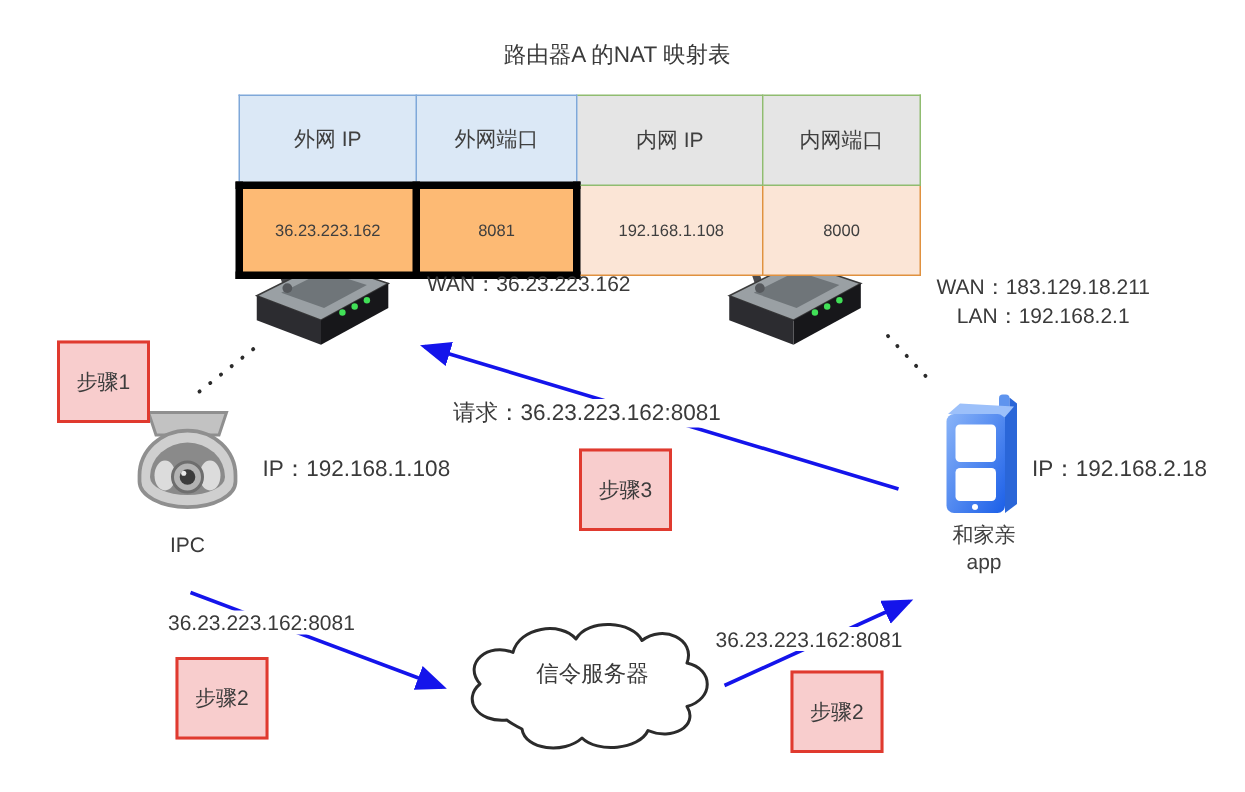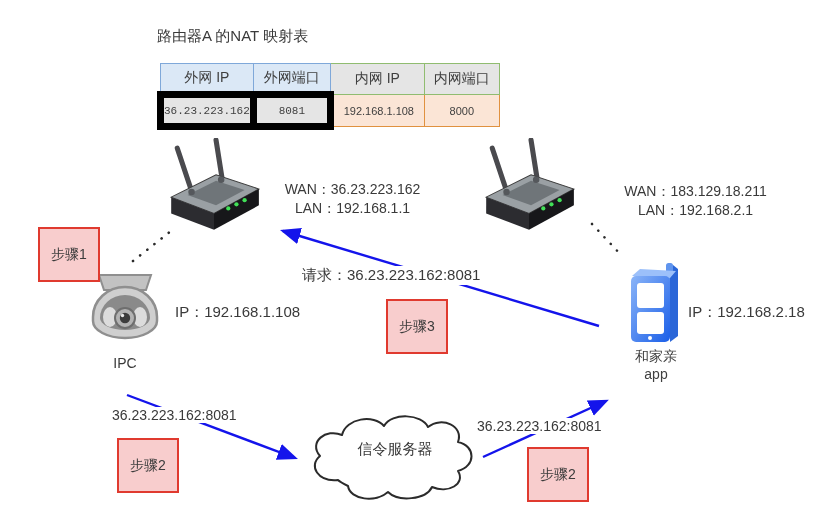--- a/index.html
+++ b/index.html
@@ -3,28 +3,28 @@
 <meta charset="utf-8">
 <style>
   html,body{margin:0;padding:0;background:#ffffff;}
   #canvas{
     position:relative;width:830px;height:528px;background:#ffffff;overflow:hidden;
     font-family:"Liberation Sans","DejaVu Sans",sans-serif;color:#3f3f3f;
   }
   .abs{position:absolute;}
   .txt{white-space:nowrap;}
   
-  #nat-title{left:157px;top:27px;width:330px;text-align:left;font-size:15px;color:#3a3a3a;}
+  #nat-title{left:157px;top:27px;width:330px;text-align:right;font-size:15px;color:#3a3a3a;}
   #nat-table{left:157px;top:63px;border-collapse:collapse;table-layout:fixed;z-index:3;}
-  #nat-table td{text-align:center;vertical-align:middle;padding:0;}
+  #nat-table td{text-align:center;vertical-align:middle;padding:15px;}
   #nat-table .hd{height:27px;font-size:14px;}
   #nat-table .vl{height:25px;font-size:11px;}
   .h-blue {background:#dbe8f6;border:1px solid #7fa8d9;}
   .h-green{background:#e5e5e5;border:1px solid #90bc70;}
-  .v-yellow{background:#e5e5e5;border:7px solid #000000;font-family:Liberation Mono, monospace;}
+  .v-yellow{background:#fdba74;border:5px solid #000000;}
   .v-peach {background:#fbe5d6;border:1px solid #e0913f;}
   
   .dev-label{font-size:15px;text-align:center;color:#3a3a3a;}
   .addr-block{font-size:14px;line-height:19px;text-align:center;color:#3a3a3a;}
   .ip-line{font-size:15px;color:#3a3a3a;}
   
   .step-badge{
     background:#f8cdcd;border:2px solid #e03a2f;color:#3c3c3c;
     font-size:14px;padding:17px 11px;z-index:4;line-height:17px;
   }
@@ -86,21 +86,20 @@
     <polygon points="50,74 94,50 94,66 50,90" fill="#17171a"></polygon>
     <polygon points="8,58 50,74 50,90 8,74" fill="#2c2c30"></polygon>
     <circle cx="64" cy="69" r="2.1" fill="#41e057"></circle>
     <circle cx="72" cy="65" r="2.1" fill="#41e057"></circle>
     <circle cx="80" cy="61" r="2.1" fill="#41e057"></circle>
     <circle cx="28" cy="53" r="3.2" fill="#55585c"></circle>
     <circle cx="57" cy="41" r="3.2" fill="#55585c"></circle>
   </svg>
   <div class="abs addr-block lbl" style="left:270px;top:180px;width:165px">
     <div class="txt">WAN：36.23.223.162</div>
-    <div class="txt">LAN：192.168.1.1</div>
   </div>
 
   <svg class="abs icon" style="left:478px;top:138px" width="102" height="102" viewBox="0 0 100 100">
     <path d="M28,52 L14,10" stroke="#4a4a4e" stroke-width="5" stroke-linecap="round"></path>
     <path d="M58,40 L52,2" stroke="#4a4a4e" stroke-width="5" stroke-linecap="round"></path>
     <polygon points="8,58 52,36 94,50 50,74" fill="#9aa0a4" stroke="#3c3c3c" stroke-width="1"></polygon>
     <polygon points="24,56 52,42 80,51 52,66" fill="#6f7579"></polygon>
     <polygon points="50,74 94,50 94,66 50,90" fill="#17171a"></polygon>
     <polygon points="8,58 50,74 50,90 8,74" fill="#2c2c30"></polygon>
     <circle cx="64" cy="69" r="2.1" fill="#41e057"></circle>

